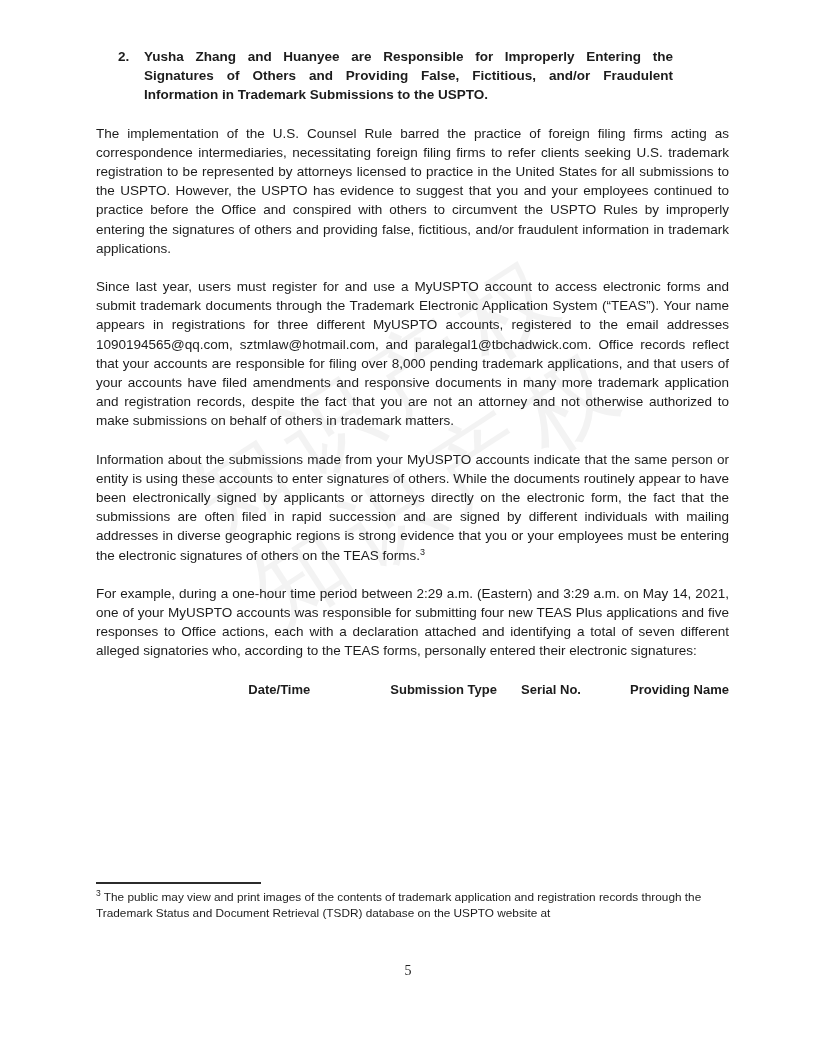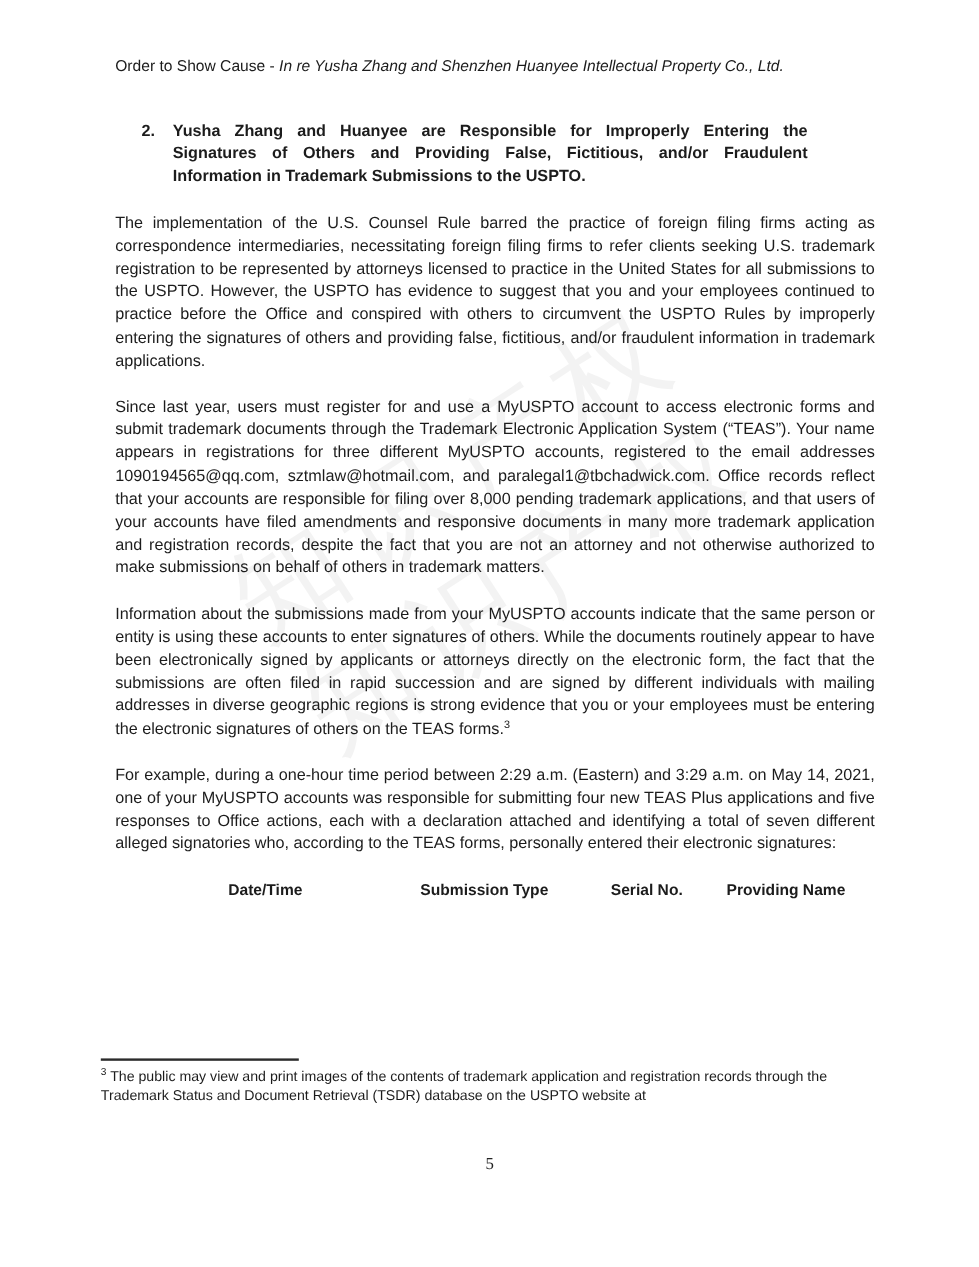--- a/index.html
+++ b/index.html
@@ -56,35 +56,35 @@
     font-size:9px;
     line-height:0;
     vertical-align:super;
   }
   .data-table {
     border-collapse:collapse;
     margin:8px 0 0 36px;
     font-size:13px;
   }
   .data-table th, .data-table td {
-    text-align:center;
+    text-align:right;
     font-weight:normal;
     padding:0;
     height:20px;
     vertical-align:middle;
     white-space:nowrap;
   }
   .data-table th { font-weight:bold; }
   .col-datetime { width:183px; }
   .col-subtype  { width:190px; }
   .col-serial   { width:85px; }
   .col-name     { width:150px; }
   .footnote-block {
     position:absolute;
-    top:882px; left:84px; width:633px;
+    top:882px; left:96px; width:633px;
   }
   .fn-rule {
     width:165px; height:0;
     border-top:2px solid #2b2b2b;
     margin-bottom:6px;
   }
   .footnote {
     font-size:11.8px;
     line-height:15.5px;
   }
@@ -104,21 +104,20 @@
 
 <div class="page">
 
   <div class="watermark">
     <div>知识产权</div>
     <div>知识产权</div>
   </div>
 
   <div class="content">
 
-    <div class="running-header"><span>Order to Show Cause - </span><span class="case-name">In re Yusha Zhang and Shenzhen Huanyee Intellectual Property Co., Ltd.</span></div>
 
     <div class="section-heading">
       <div class="section-number">2.</div>
       <div class="section-title">Yusha Zhang and Huanyee are Responsible for Improperly Entering the Signatures of Others and Providing False, Fictitious, and/or Fraudulent Information in Trademark Submissions to the USPTO.</div>
     </div>
 
     <p class="para"><span>The implementation of the U.S. Counsel Rule barred the practice of foreign filing firms acting as correspondence intermediaries, necessitating foreign filing firms to refer clients seeking U.S. trademark registration to be represented by attorneys licensed to practice in the United States for all submissions to the USPTO. However, the USPTO has evidence to suggest that you and your employees continued to practice before the Office and conspired with others to circumvent the USPTO Rules by improperly entering the signatures of others and providing false, fictitious, and/or fraudulent information in trademark applications.</span></p>
 
     <p class="para"><span>Since last year, users must register for and use a MyUSPTO account to access electronic forms and submit trademark documents through the Trademark Electronic Application System (“TEAS”). Your name appears in registrations for three different MyUSPTO accounts, registered to the email addresses 1090194565@qq.com, sztmlaw@hotmail.com, and paralegal1@tbchadwick.com. Office records reflect that your accounts are responsible for filing over 8,000 pending trademark applications, and that users of your accounts have filed amendments and responsive documents in many more trademark application and registration records, despite the fact that you are not an attorney and not otherwise authorized to make submissions on behalf of others in trademark matters.</span></p>
 

